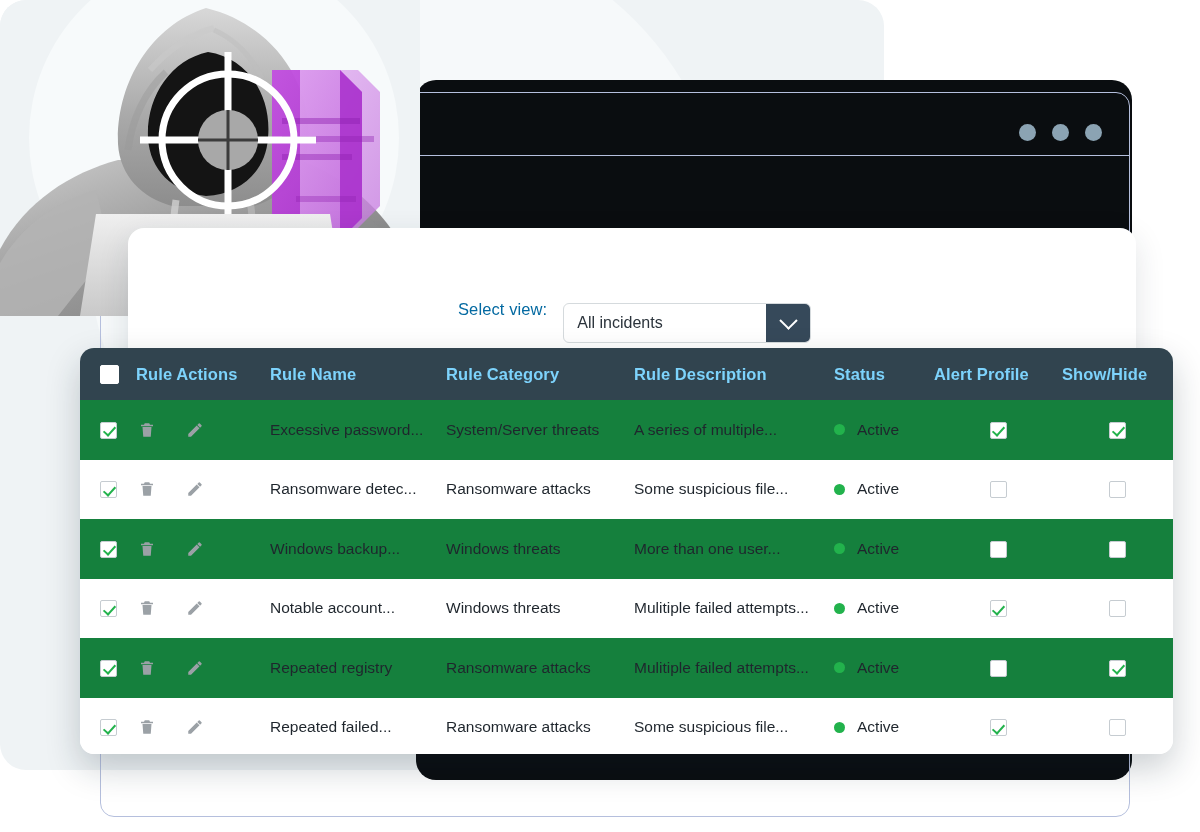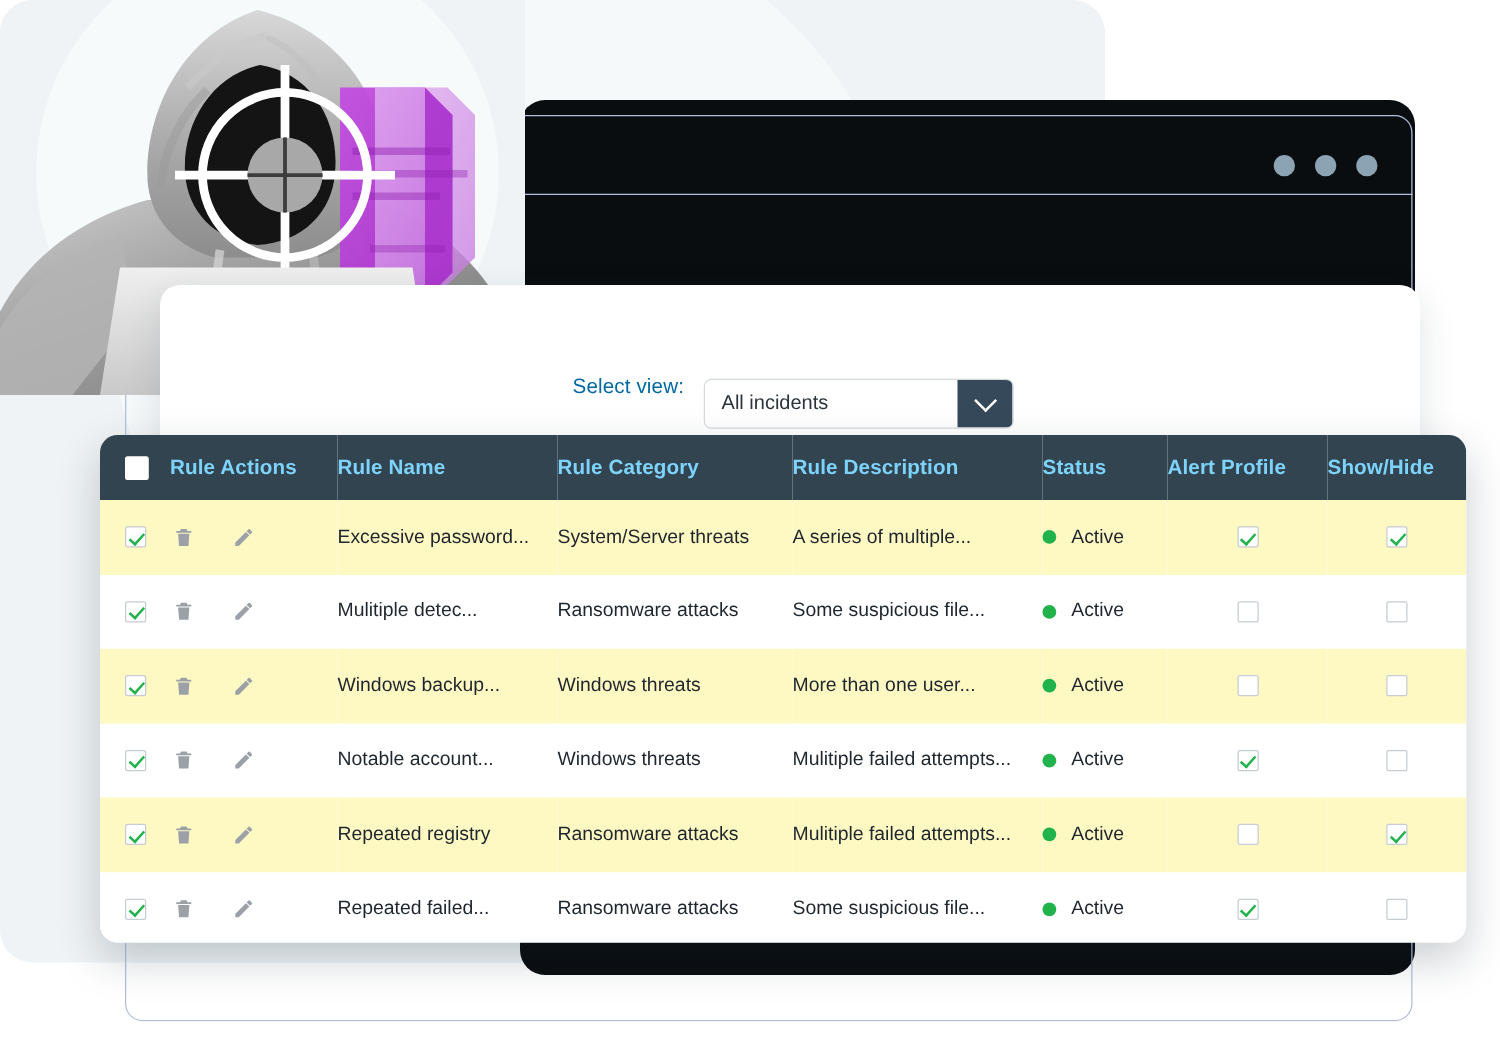--- a/index.html
+++ b/index.html
@@ -171,21 +171,21 @@
   thead th.c-alert  { width: 128px; }
   thead th.c-show   { width: 111px; }
 
   tbody td {
     height: 59.5px;
     padding: 0;
     font-size: 15.5px;
     color: #1f262d;
     vertical-align: middle;
   }
-  tbody tr.odd  { background: #fef9c3; margin-left: 21px; }
+  tbody tr.odd  { background: #15803d; margin-left: 21px; }
   tbody tr.even { background: #ffffff; }
 
   td.c-sel { padding-left: 20px; }
 
   
   .cb {
     position: relative;
     width: 17px; height: 17px;
     border: 1px solid #c6ccd1;
     border-radius: 2px;
@@ -386,21 +386,21 @@
             <td class="c-act">
               <div class="acts">
                 <svg class="icon-btn" viewBox="0 0 24 24" fill="#9ba1a6">
                   <path d="M9 3h6l1 2h4v2H4V5h4l1-2zM6 8h12l-1 13H7L6 8z"></path>
                 </svg>
                 <svg class="icon-btn" viewBox="0 0 24 24" fill="#9ba1a6">
                   <path d="M3 17.3V21h3.7L18 9.7l-3.7-3.7L3 17.3zM20.7 7a1 1 0 0 0 0-1.4l-2.3-2.3a1 1 0 0 0-1.4 0L15.1 5.2 18.8 8.9 20.7 7z"></path>
                 </svg>
               </div>
             </td>
-            <td class="c-name cellpad">Mulitiple detec...</td>
+            <td class="c-name cellpad">Ransomware detec...</td>
             <td class="c-cat cellpad">Ransomware attacks</td>
             <td class="c-desc cellpad">Some suspicious file...</td>
             <td class="c-status">
               <div class="status-wrap">
                 <span class="status-dot"></span>
                 <span class="status-text">Active</span>
               </div>
             </td>
             <td class="c-alert center"><span class="cb"></span></td>
             <td class="c-show center"><span class="cb"></span></td>

